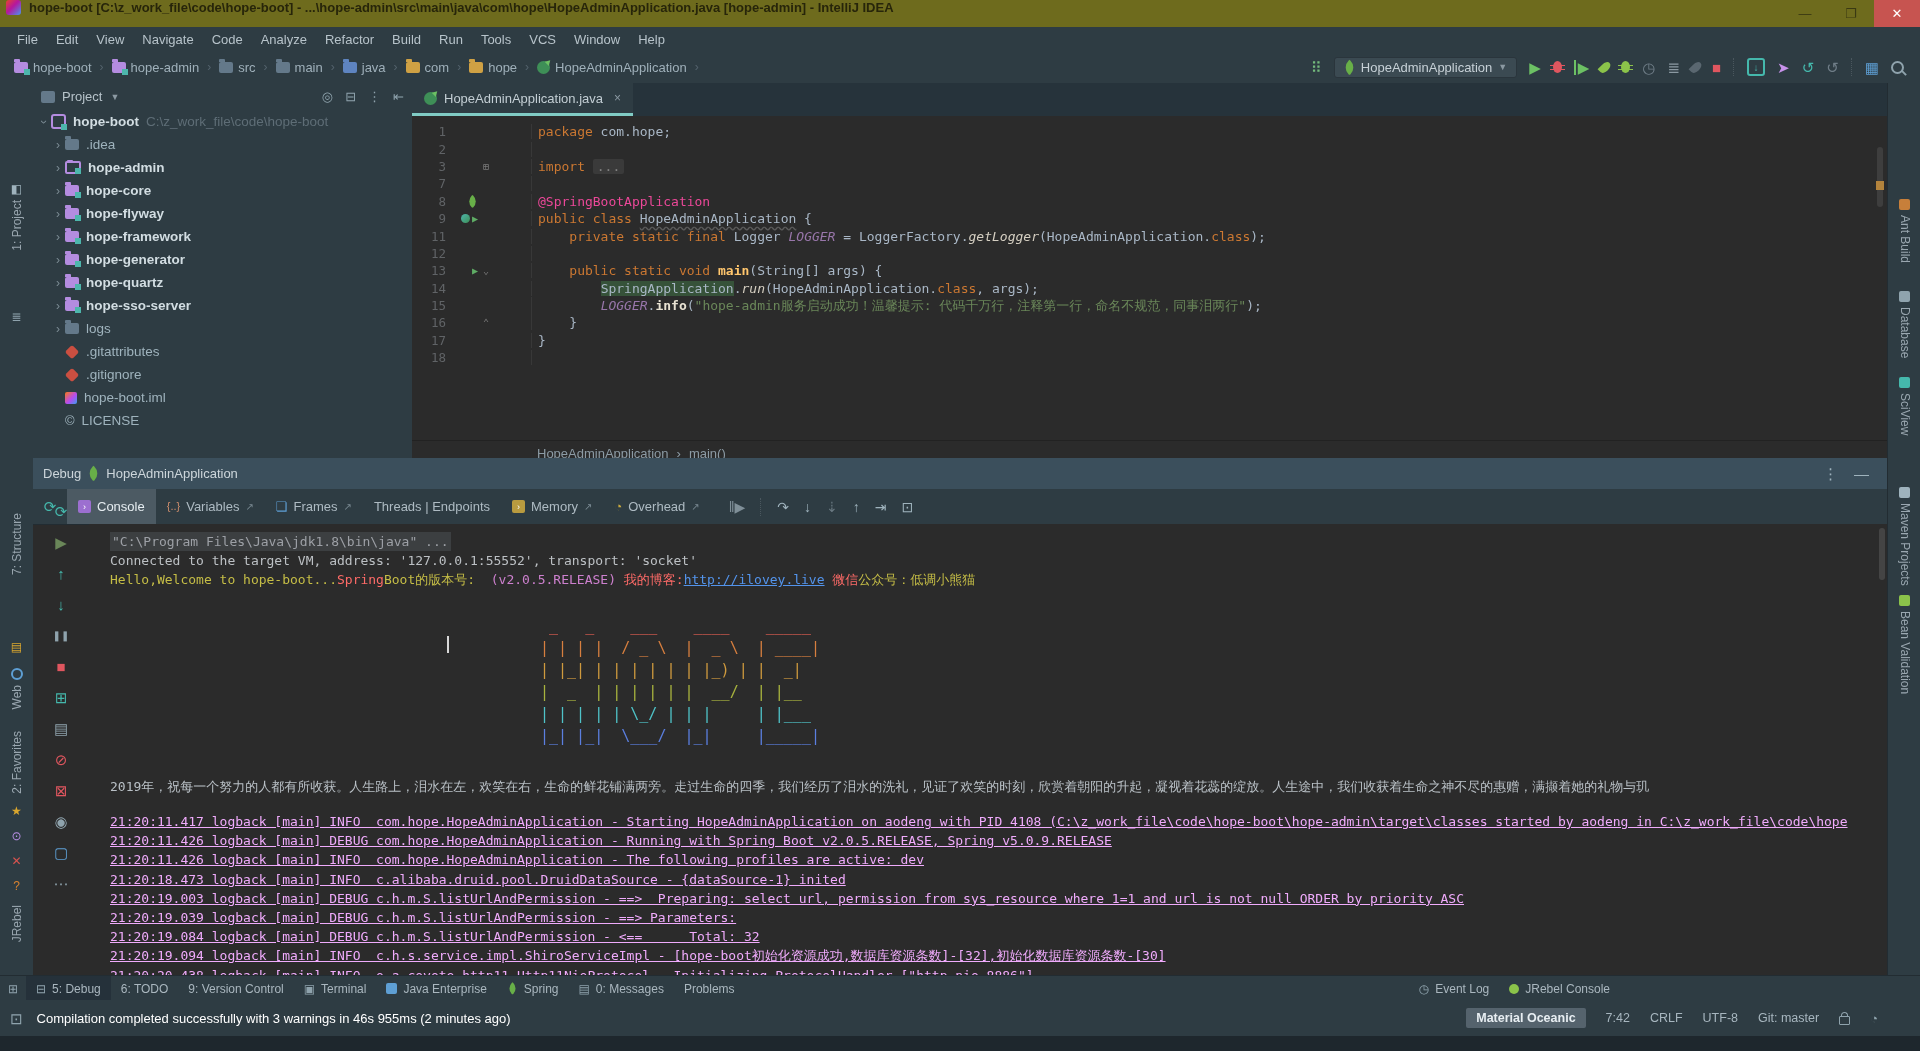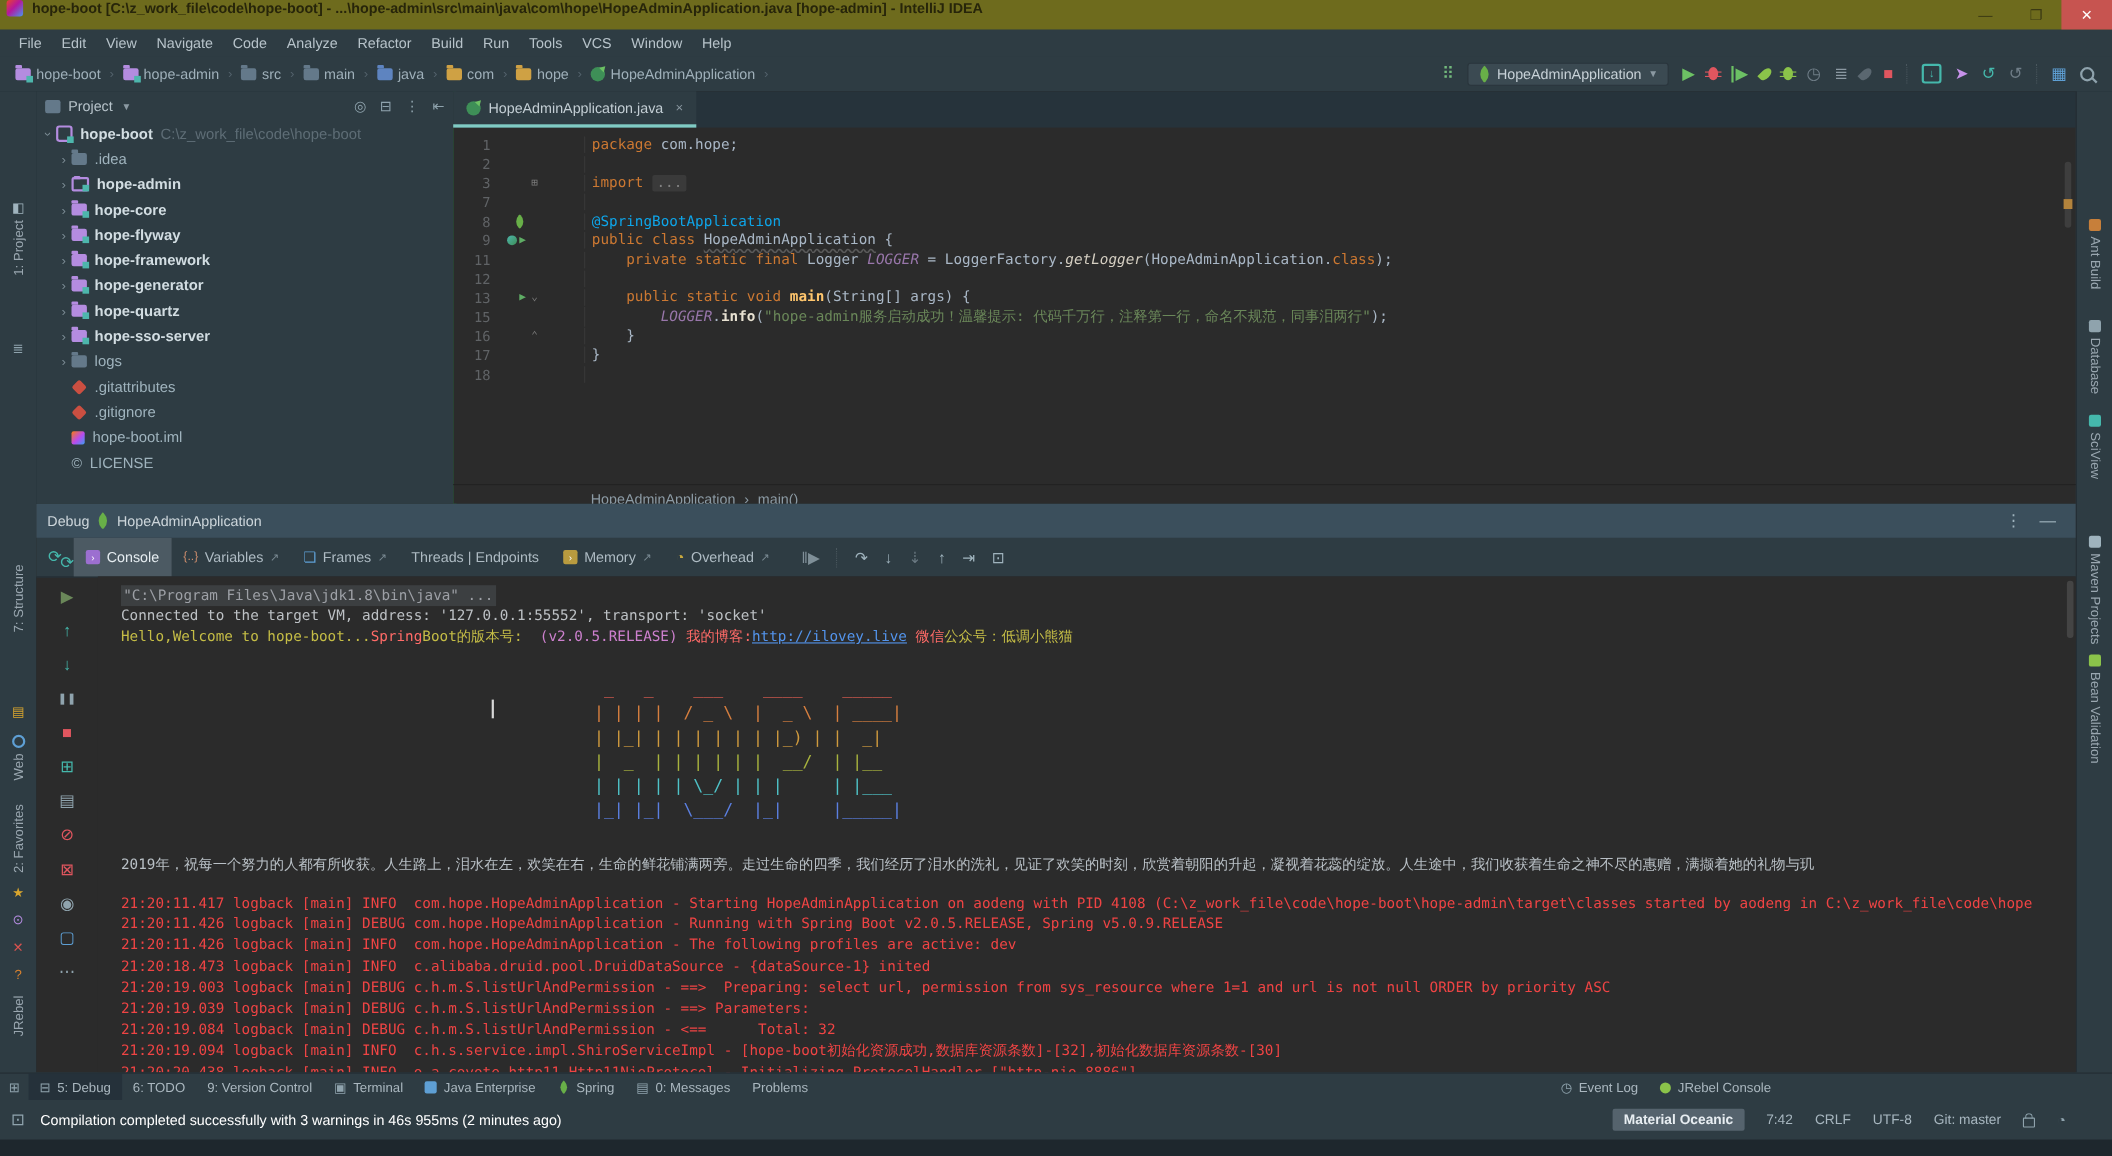--- a/index.html
+++ b/index.html
@@ -91,21 +91,21 @@
   #etab{display:flex;align-items:center;gap:7px;padding:0 12px;background:#2e3c43;
     border-bottom:3px solid #80cbc4;font-size:13px;color:#c3ced4;}
   #etab .x{color:#8b99a2;margin-left:4px;font-size:12px;}
   #codearea{position:relative;height:317px;overflow:hidden;padding-top:7px;}
   .cl{height:17.4px;display:flex;align-items:center;font-family:"DejaVu Sans Mono",monospace;font-size:13px;}
   .cl .num{width:34px;text-align:right;padding-right:6px;color:#606366;flex:0 0 auto;font-size:12.5px;}
   .cl .gut{width:26px;display:flex;align-items:center;gap:2px;flex:0 0 auto;justify-content:flex-end;padding-right:2px;}
   .cl .codetxt{border-left:1px solid #383838;padding-left:6px;white-space:pre;margin-left:39px;}
   .tk-kw{color:#cc7832;}
   .tk-pl{color:#a9b7c6;}
-  .tk-ann{color:#0ea5e9;}
+  .tk-ann{color:#ec4899;}
   .tk-cmt{color:#629755;font-style:italic;}
   .tk-str{color:#6a8759;}
   .tk-field{color:#9876aa;font-style:italic;}
   .tk-mthi{color:#d5cfc2;font-style:italic;}
   .tk-mth{color:#ffc66d;font-weight:bold;}
   .tk-call{color:#e8e2d2;font-weight:bold;}
   .tk-cls{color:#a9b7c6;text-decoration:underline wavy rgba(180,180,180,.35);text-underline-offset:3px;}
   .tk-hl{background:#365239;color:#a9b7c6;}
   .tk-fold{background:#3a3a3a;color:#828282;padding:0 4px;border-radius:2px;}
   .gut .runarrow{color:#5fad65;font-size:10px;}
@@ -136,21 +136,21 @@
   .con-line{height:19px;line-height:19px;}
   .c-cmd{color:#9da0a6;background:#3c3f41;display:inline-block;padding:0 2px;}
   .c-plain{color:#bcc0c4;}
   .c-yellow{color:#c5bd46;}
   .c-red{color:#ff6b68;}
   .c-magenta{color:#cd80ce;}
   .c-link{color:#5394ec;text-decoration:underline;}
   #art{margin-top:26px;margin-left:430px;font-size:15px;line-height:22px;}
   #quote{margin-top:30px;height:19px;line-height:19px;color:#b9c0c6;font-size:13px;}
   #logs{margin-top:16px;}
-  .log-line{height:19.2px;line-height:19.2px;color:#ef4444;}
+  .log-line{height:19.2px;line-height:19.2px;color:#f0abfc;text-decoration:underline;}
   #caret{position:absolute;left:358px;top:112px;width:2px;height:17px;background:#d8d8d8;}
   #conscroll{position:absolute;right:1px;top:0;width:8px;height:100%;}
   #conscroll .thumb{position:absolute;top:4px;left:1px;width:6px;height:52px;background:rgba(255,255,255,.12);border-radius:3px;}
 
   
   #bottombar{left:0;top:975px;width:1920px;height:25px;background:#2e3c43;border-top:1px solid #222c32;
     display:flex;align-items:center;font-size:12px;color:#aab7bf;}
   .bb-item{display:flex;align-items:center;gap:6px;padding:0 10px;height:100%;}
   .bb-item.sel{background:#25313a;}
   #bb-right{margin-left:auto;display:flex;margin-right:300px;}
@@ -483,20 +483,26 @@
         </div>
         <div class="cl">
           <span class="num">13</span>
           <span class="gut">
             <span class="runarrow">▶</span>
           </span>
           <span class="foldmark">⌄</span>
           <span class="codetxt"><span class="tk-pl">    </span><span class="tk-kw">public static void </span><span class="tk-mth">main</span><span class="tk-pl">(String[] args) {</span></span>
         </div>
         <div class="cl">
+          <span class="num">14</span>
+          <span class="gut"></span>
+          <span class="foldmark"></span>
+          <span class="codetxt"><span class="tk-pl">        </span><span class="tk-hl">SpringApplication</span><span class="tk-pl">.</span><span class="tk-mthi">run</span><span class="tk-pl">(HopeAdminApplication.</span><span class="tk-kw">class</span><span class="tk-pl">, args);</span></span>
+        </div>
+        <div class="cl">
           <span class="num">15</span>
           <span class="gut"></span>
           <span class="foldmark"></span>
           <span class="codetxt"><span class="tk-pl">        </span><span class="tk-field">LOGGER</span><span class="tk-pl">.</span><span class="tk-call">info</span><span class="tk-pl">(</span><span class="tk-str">"hope-admin服务启动成功！温馨提示: 代码千万行，注释第一行，命名不规范，同事泪两行"</span><span class="tk-pl">);</span></span>
         </div>
         <div class="cl">
           <span class="num">16</span>
           <span class="gut"></span>
           <span class="foldmark">⌃</span>
           <span class="codetxt"><span class="tk-pl">    }</span></span>

